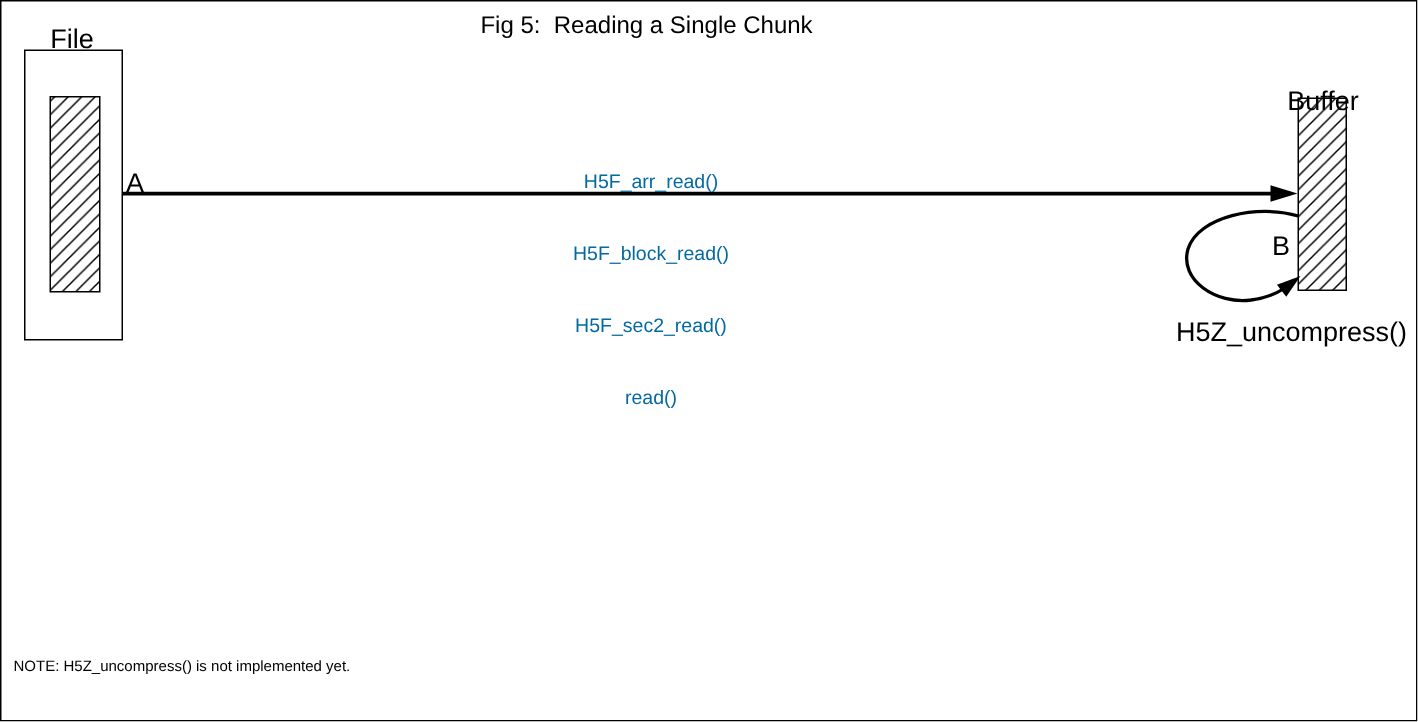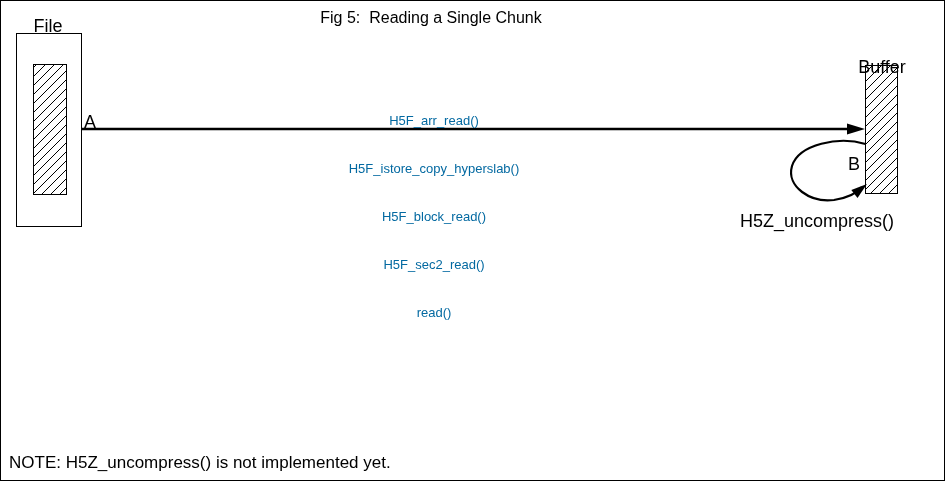--- a/index.html
+++ b/index.html
@@ -47,22 +47,22 @@
     transform: translateX(-50%);
     text-align: center;
     font-size: 13px;
     line-height: 16px;
     white-space: pre;
     color: #0369a1;
   }
   .note {
     position: absolute;
     left: 8px;
-    top: 452px;
-    font-size: 17px;
+    top: 438px;
+    font-size: 10px;
     white-space: pre;
     color: #000000;
   }
 </style>
 </head>
 <body>
 
 <div class="canvas">
 
   <div class="fig-title">Fig 5:  Reading a Single Chunk</div>
@@ -92,25 +92,24 @@
   </svg>
 
   <div class="lbl centered" style="left:47px; top:15px;">File</div>
 
   <div class="lbl centered" style="left:881px; top:56px;">Buffer</div>
 
   <div class="lbl" style="left:83px; top:111px;">A</div>
 
   <div class="func-stack">
     <div>H5F_arr_read()</div>
-    <div>H5F_istore_copy_hyperslab()</div>
     <div>H5F_block_read()</div>
     <div>H5F_sec2_read()</div>
     <div>read()</div>
   </div>
 
   <div class="lbl" style="left:847px; top:153px;">B</div>
 
-  <div class="lbl centered" style="left:816px; top:210px;">H5Z_uncompress()</div>
+  <div class="lbl centered" style="left:860px; top:210px;">H5Z_uncompress()</div>
 
   <div class="note">NOTE: H5Z_uncompress() is not implemented yet.</div>
 
 </div>
 
 </body></html>

